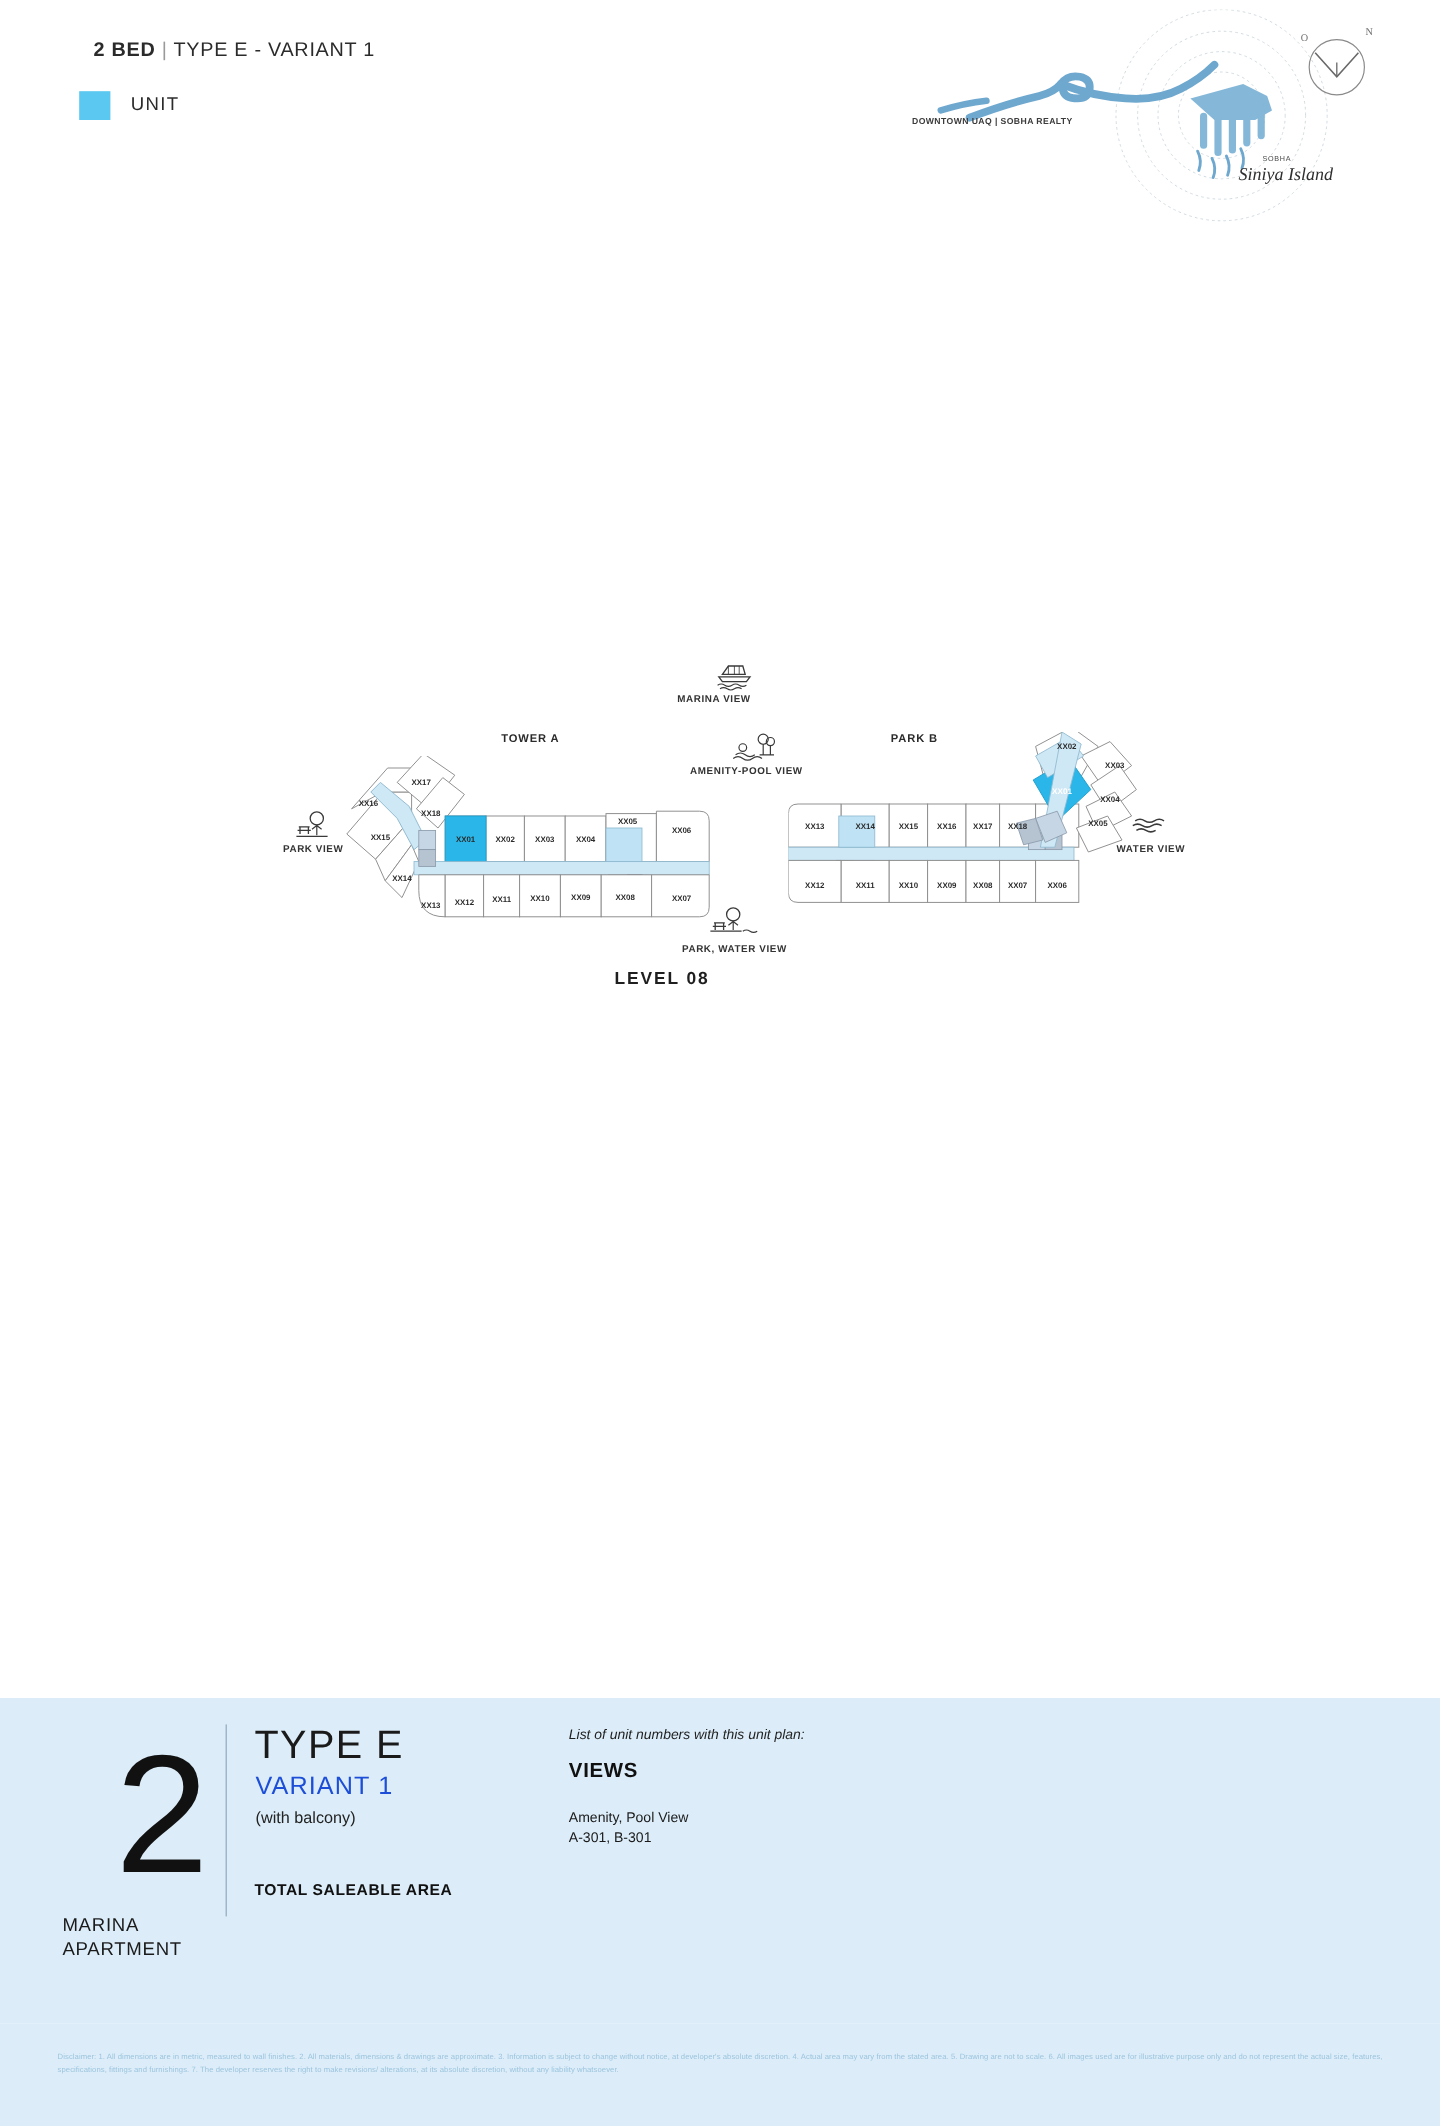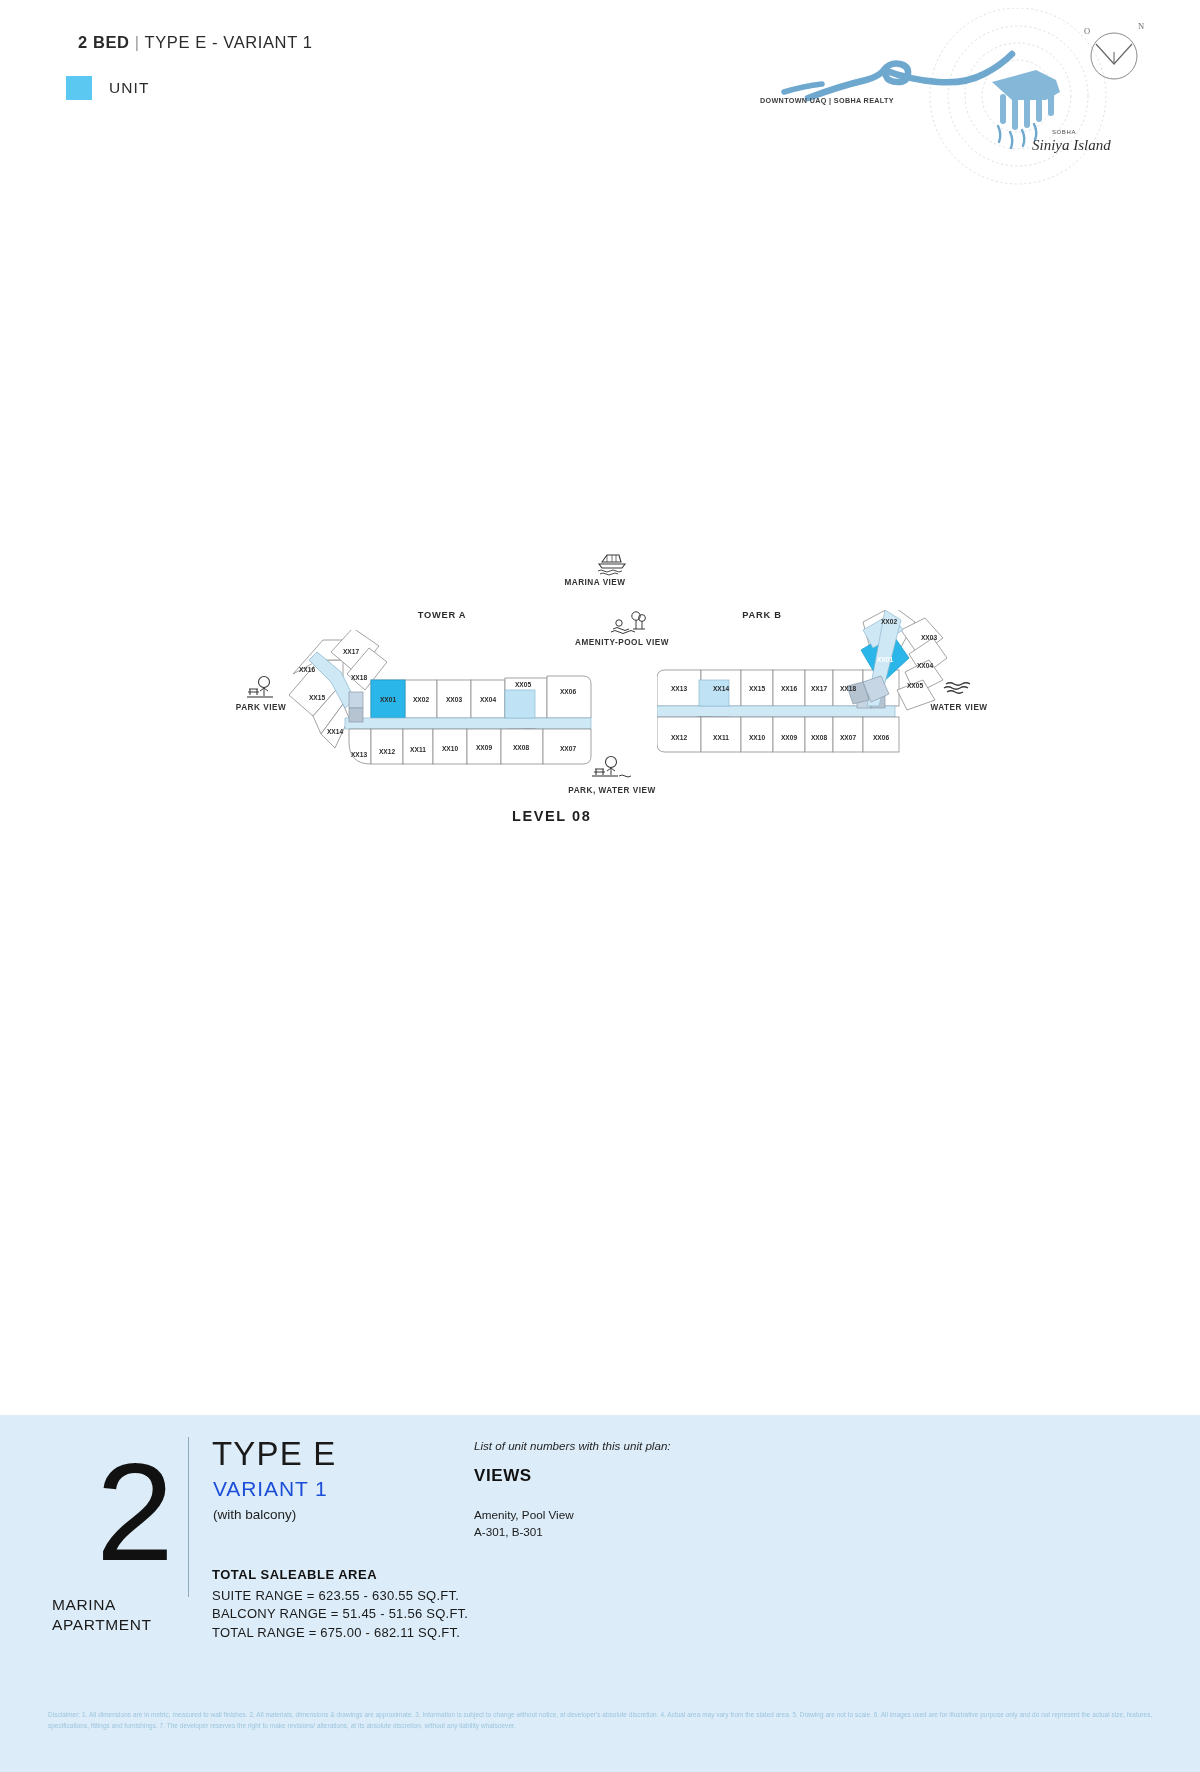--- a/index.html
+++ b/index.html
@@ -362,25 +362,20 @@
       <span>MARINA</span><br>
       <span>APARTMENT</span>
     </div>
     <div class="panel-divider"></div>
 
     <div class="type-title">TYPE E</div>
     <div class="type-variant">VARIANT 1</div>
     <div class="type-balcony">(with balcony)</div>
 
     <div class="area-head">TOTAL SALEABLE AREA</div>
-    <div class="area-lines">
-      <div>SUITE RANGE = 623.55 - 630.55 SQ.FT.</div>
-      <div>BALCONY RANGE = 51.45 - 51.56 SQ.FT.</div>
-      <div>TOTAL RANGE = 675.00 - 682.11 SQ.FT.</div>
-    </div>
 
     <div class="units-intro">List of unit numbers with this unit plan:</div>
     <div class="units-views">VIEWS</div>
     <div class="ublock ublock-1">
       <div>Amenity, Pool View</div>
       <div>A-301, B-301</div>
     </div>
   </div>
 
   <div class="disclaimer">Disclaimer: 1. All dimensions are in metric, measured to wall finishes. 2. All materials, dimensions &amp; drawings are approximate. 3. Information is subject to change without notice, at developer's absolute discretion. 4. Actual area may vary from the stated area. 5. Drawing are not to scale. 6. All images used are for illustrative purpose only and do not represent the actual size, features, specifications, fittings and furnishings. 7. The developer reserves the right to make revisions/ alterations, at its absolute discretion, without any liability whatsoever.</div>

